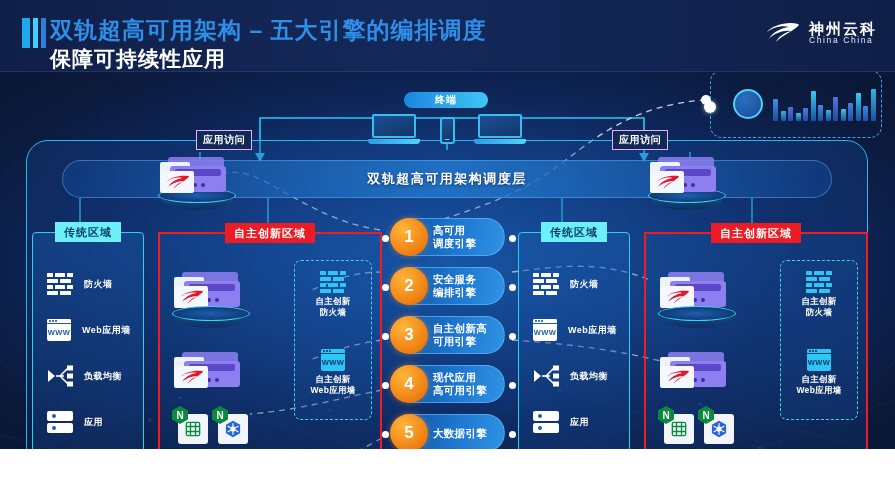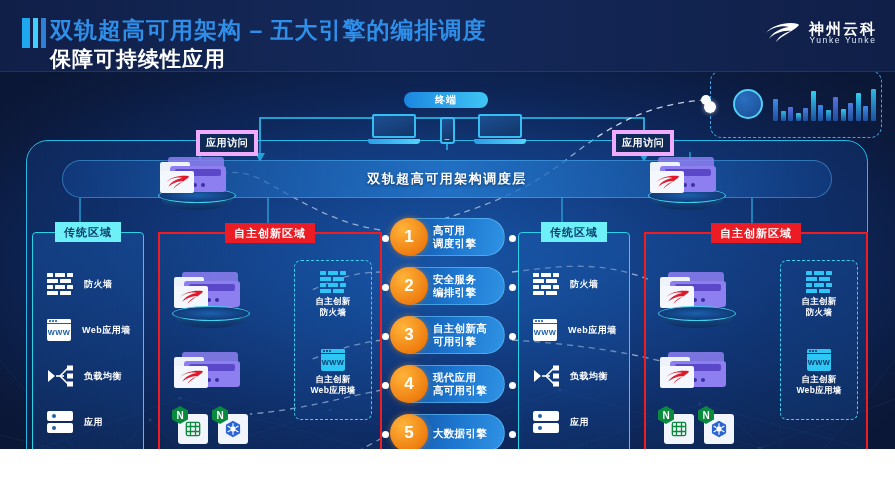--- a/index.html
+++ b/index.html
@@ -45,21 +45,21 @@
   .title-main {
     position:absolute; left:50px; top:15px;
     font-size:23px; font-weight:bold; color:#2f8fe8; letter-spacing:1px;
     white-space:nowrap;
   }
   .title-sub {
     position:absolute; left:50px; top:45px;
     font-size:21px; font-weight:bold; color:#ffffff; letter-spacing:1px;
     white-space:nowrap;
   }
-  .logo { position:absolute; right:18px; top:19px; display:flex; align-items:center; gap:7px;text-align:center; }
+  .logo { position:absolute; right:18px; top:19px; display:flex; align-items:center; gap:7px; }
   .logo-text { display:flex; flex-direction:column; line-height:1.05; }
   .logo-cn { font-size:15px; font-weight:bold; color:#fff; letter-spacing:2px; }
   .logo-en { font-size:8.5px; color:#dfe9f6; letter-spacing:1.6px; }
 
   
   .term-box { position:absolute; left:372px; top:92px; width:150px; height:62px; z-index:20;}
   .term-label {
     position:absolute; left:32px; top:0; width:84px; height:16px;
     background:linear-gradient(90deg,#1b86e0,#3fc6f5);
     border-radius:8px;
@@ -241,21 +241,21 @@
   }
   .engine .port {
     position:absolute; left:-12px; top:16px; width:7px; height:7px; border-radius:50%;
     background:#ffffff;
   }
   .engine .port.right { left:auto; right:-12px; }
 
   
   .acc-label {
     position:absolute; z-index:22;
-    background:#0f2a56; border:4px solid #f0abfc;
+    background:#0f2a56; border:1px solid #f0abfc;
     color:#ffffff; font-size:10px; font-weight:bold; letter-spacing:.6px;
     padding:2px 6px;
   }
 
   
   .dc-label {
     position:absolute; z-index:24; height:22px; padding:0 18px;
     background:linear-gradient(90deg,#1c6fc4,#3fa8ea);
     border:1px solid #6fd4f8;
     color:#ffffff; font-size:11px; font-weight:bold; letter-spacing:1px;
@@ -328,21 +328,21 @@
         <i></i>
     </div>
     <div class="title-main">双轨超高可用架构   –   五大引擎的编排调度</div>
     <div class="title-sub">保障可持续性应用</div>
     <div class="logo">
       <svg width="40" height="28" viewBox="0 0 40 28">
         <path d="M36 5 C26 2 10 6 4 14 C9 9 20 6 27 8 C18 9 10 14 7 20 C12 14 22 11 29 12 C22 14 16 18 14 23 C20 16 32 12 37 6 Z" fill="#ffffff"></path>
       </svg>
       <div class="logo-text">
         <div class="logo-cn">神州云科</div>
-        <div class="logo-en">Yunke Yunke</div>
+        <div class="logo-en">China China</div>
       </div>
     </div>
   </div>
 
   <svg class="ovl">
 
     <g stroke="#2ec6f5" stroke-width="1.6" fill="none">
       <path d="M447,150 L447,118 L260,118 L260,155"></path>
       <path d="M447,150 L447,118 L644,118 L644,155"></path>
     </g>

